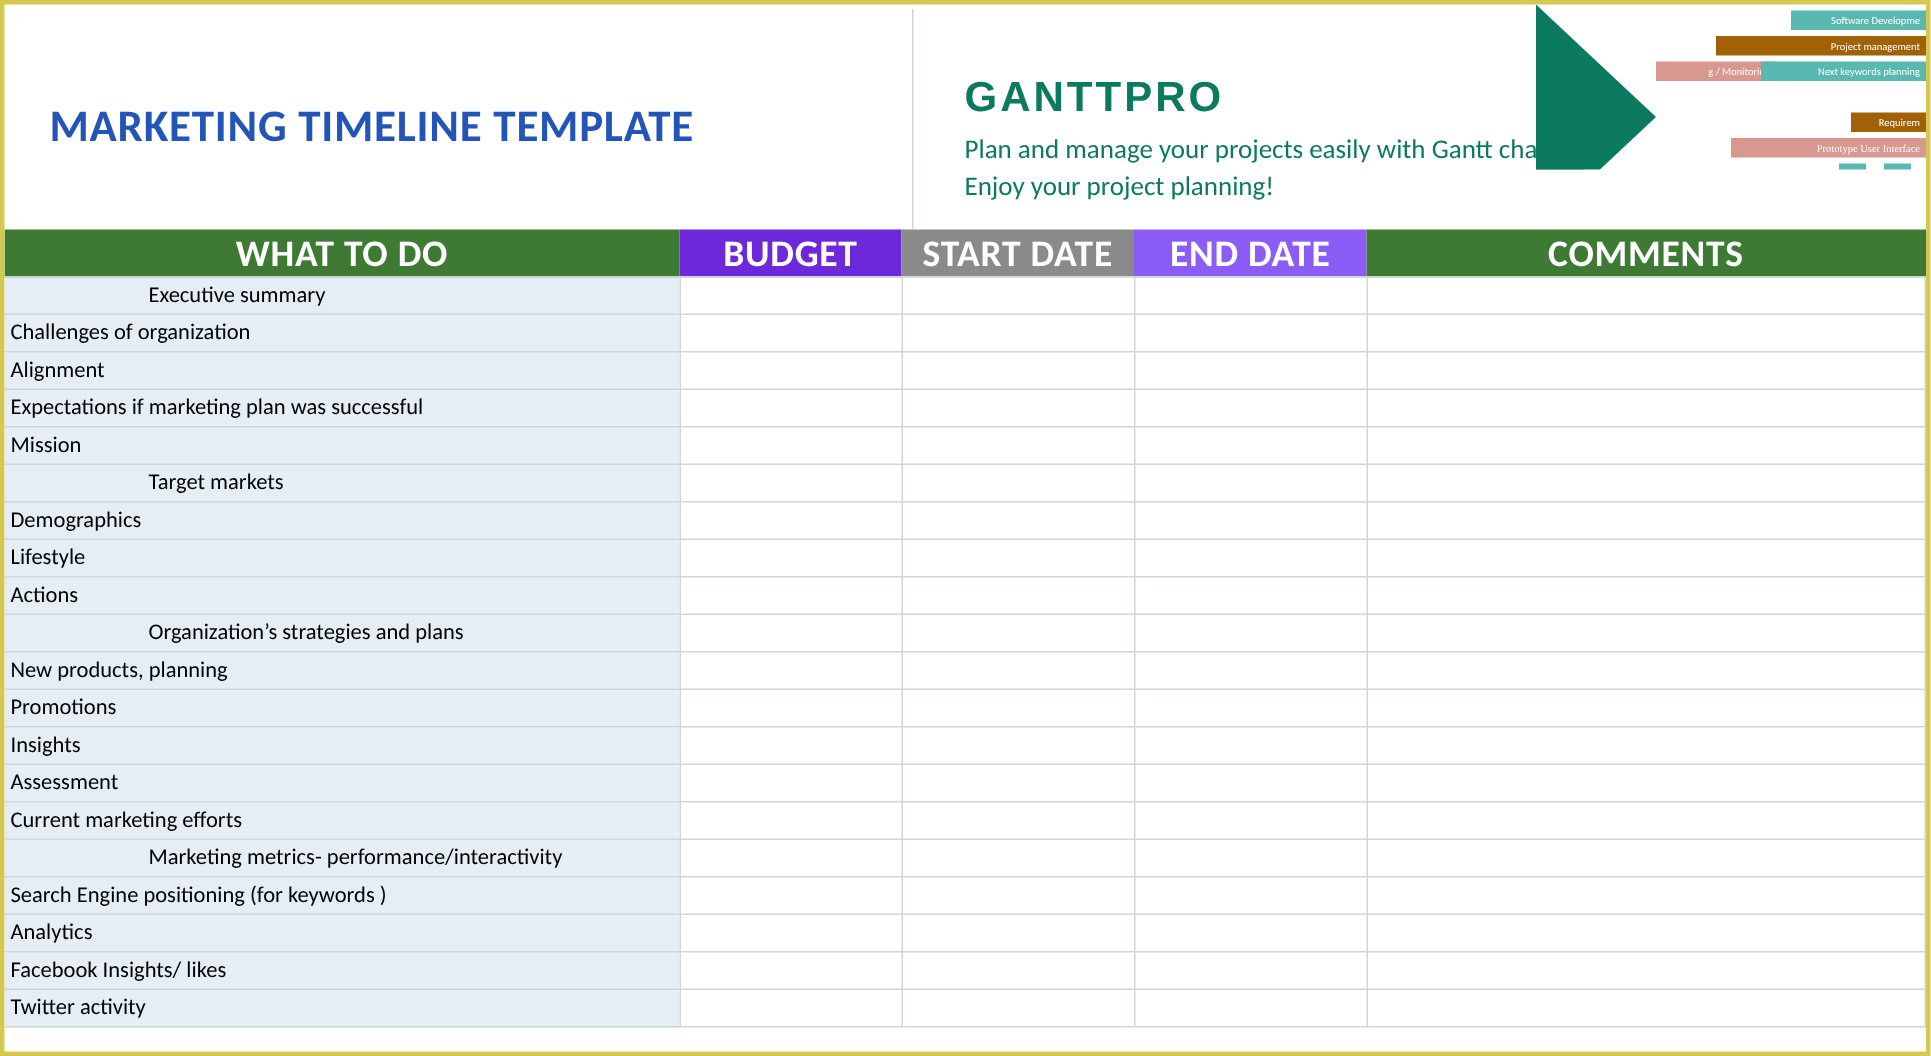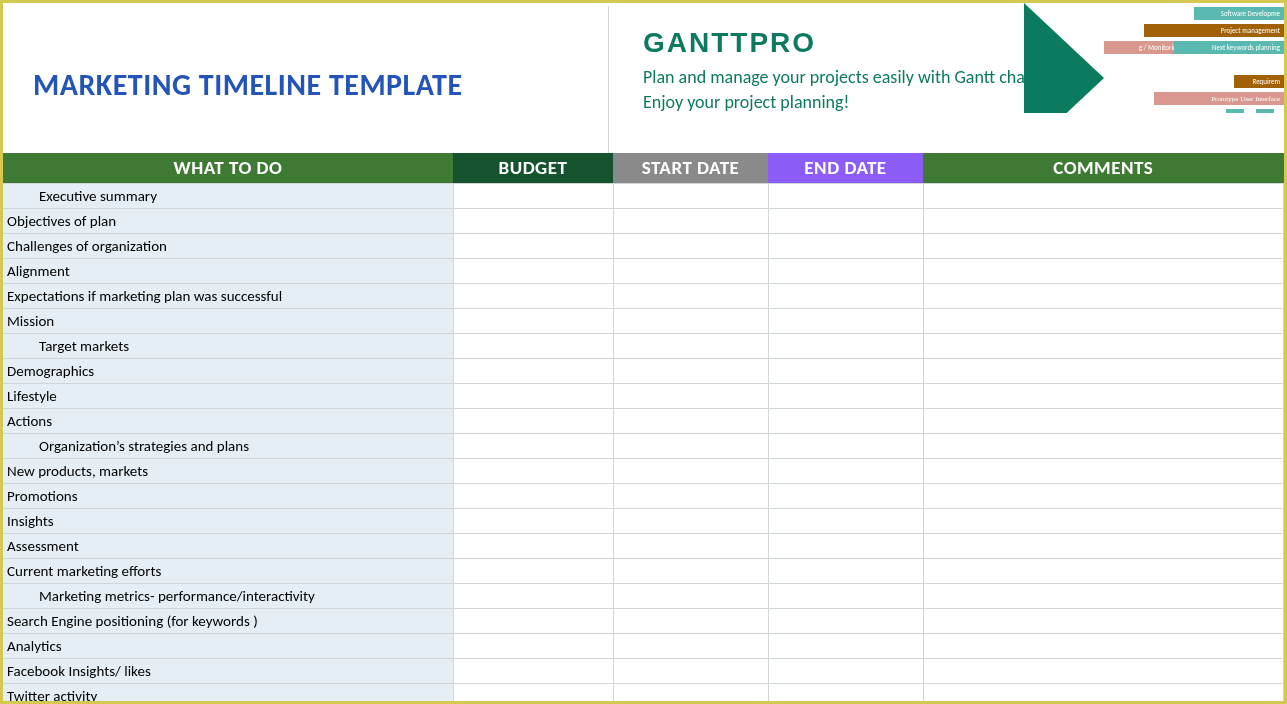--- a/index.html
+++ b/index.html
@@ -22,21 +22,21 @@
     padding: 63px 0 0 30px;
   }
   .title {
     font-size: 30px;
     font-weight: 800;
     color: #2354b8;
     letter-spacing: 0.5px;
   }
   .brand-block {
     flex: 1;
-    padding: 24px 0 0 40px;
+    padding: 46px 0 0 40px;
     position: relative;
   }
   .brand-name {
     font-size: 28px;
     font-weight: 800;
     color: #0c7a5f;
     letter-spacing: 2px;
     font-family: Arial, sans-serif;
   }
   .tagline {
@@ -88,45 +88,45 @@
   .bar.sal   { background: #d9988f; }
 
   
   .tbl {
     border-collapse: collapse;
     width: 100%;
     table-layout: fixed;
   }
   .tbl th {
     font-weight: 700;
-    font-size: 19px;
+    font-size: 25px;
     color: #fff;
     height: 30px;
     text-align: center;
     letter-spacing: 0.5px;
   }
   .col-what    { width: 450px; background: #3e7a33; }
-  .col-budget  { width: 160px; background: #14532d; }
+  .col-budget  { width: 148px; background: #6d28d9; }
   .col-start   { width: 155px; background: #8a8a8a; }
   .col-end     { width: 155px; background: #8b5cf6; }
   .col-comment { background: #3e7a33; }
 
   .tbl td {
     border: 1px solid #d0d5d8;
     height: 25px;
     font-size: 15px;
     padding: 0 4px;
     vertical-align: middle;
   }
   .tbl td:first-child {
     background: #e4eef4;
     border-left: none;
   }
   .tbl tr.section td:first-child {
-    padding-left: 36px;
+    padding-left: 96px;
   }
   .tbl td:not(:first-child) {
     background: #fff;
   }
   .v-divider {
     position: absolute;
     left: 605px;
     top: 3px;
     width: 1px;
     height: 147px;
@@ -177,27 +177,20 @@
   </thead>
   <tbody id="rows">
       <tr class="section">
         <td>Executive summary</td>
         <td></td>
         <td></td>
         <td></td>
         <td></td>
       </tr>
       <tr>
-        <td>Objectives of plan</td>
-        <td></td>
-        <td></td>
-        <td></td>
-        <td></td>
-      </tr>
-      <tr>
         <td>Challenges of organization</td>
         <td></td>
         <td></td>
         <td></td>
         <td></td>
       </tr>
       <tr>
         <td>Alignment</td>
         <td></td>
         <td></td>
@@ -247,21 +240,21 @@
         <td></td>
       </tr>
       <tr class="section">
         <td>Organization’s strategies and plans</td>
         <td></td>
         <td></td>
         <td></td>
         <td></td>
       </tr>
       <tr>
-        <td>New products, markets</td>
+        <td>New products, planning</td>
         <td></td>
         <td></td>
         <td></td>
         <td></td>
       </tr>
       <tr>
         <td>Promotions</td>
         <td></td>
         <td></td>
         <td></td>

